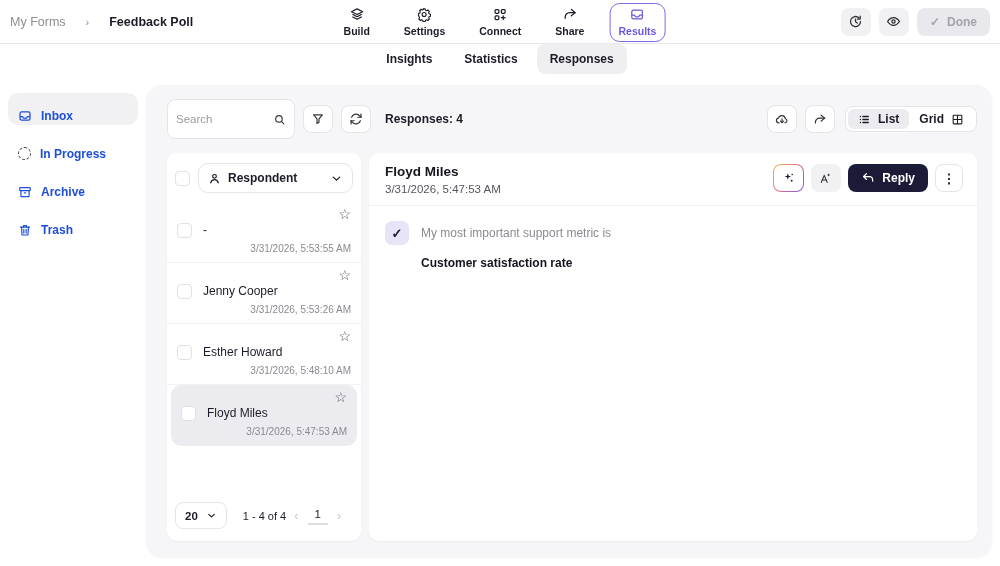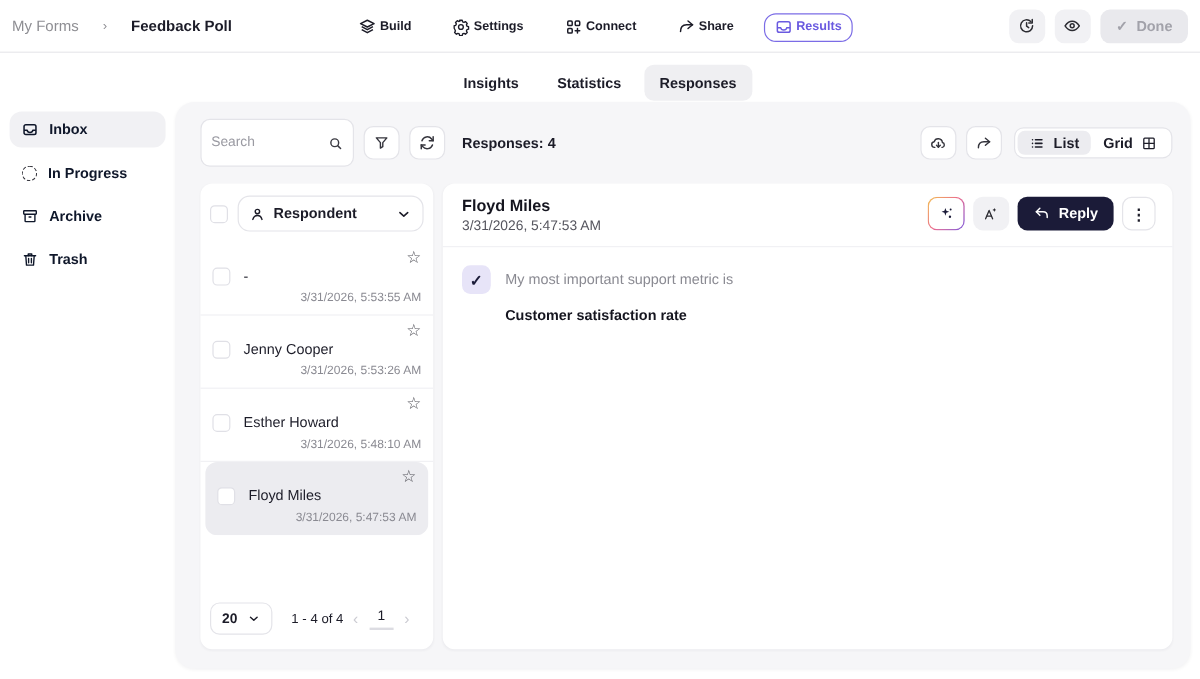--- a/index.html
+++ b/index.html
@@ -19,51 +19,51 @@
   .breadcrumb { display:flex; align-items:center; gap:20px; font-size:12.5px; }
   .crumb-parent { color:#8e8e93; }
   .crumb-sep { color:#8e8e93; font-size:11px; }
   .crumb-current { color:#1c1c28; font-weight:600; }
 
   .topnav {
     position:absolute; left:50%; top:0; transform:translateX(-50%);
     height:44px; display:flex; align-items:center; gap:34px;
   }
   .nav-item {
-    display:flex; flex-direction:row; align-items:center; gap:3px;
+    display:flex; flex-direction:column; align-items:center; gap:3px;
     font-size:10.5px; font-weight:700; color:#1c1c28; cursor:pointer;
   }
   .nav-item svg { width:15px; height:15px; }
   .nav-item.active {
     color:#6a5ae0; border:1.5px solid #7b6ce6; border-radius:10px;
     padding:3px 8px 4px; margin:-4px -9px -5px;
   }
   .top-actions { display:flex; align-items:center; gap:8px; }
   .chip-btn {
     width:30px; height:28px; border-radius:8px; background:#f1f1f4;
     display:flex; align-items:center; justify-content:center; color:#2c2c32; cursor:pointer;
   }
   .chip-btn svg { width:15px; height:15px; }
   .done-btn {
     height:28px; padding:0 13px; border-radius:8px; background:#e9e9ed;
     color:#a2a2aa; font-size:12px; font-weight:700;
     display:flex; align-items:center; gap:7px; cursor:default;
   }
 
   
-  .tabs { height:40px; display:flex; align-items:flex-end; justify-content:center; gap:6px; background:#fff; }
+  .tabs { height:40px; display:flex; align-items:flex-start; justify-content:center; gap:6px; background:#fff; }
   .tab { font-size:12px; font-weight:700; color:#1c1c28; padding:8px 13px; border-radius:8px; cursor:pointer; }
   .tab.active { background:#efeff2; }
 
   
   .content { display:flex; height:482px; padding:1px 8px 9px 0; }
   .sidebar { width:146px; padding:8px; flex-shrink:0; }
   .side-item {
-    height:30px; display:flex; align-items:center; gap:9px; padding:0 10px;
-    border-radius:10px; font-size:12px; font-weight:600; color:#0f172a;
+    height:30px; display:flex; align-items:flex-start; gap:9px; padding:16px 10px;
+    border-radius:10px; font-size:12px; font-weight:600; color:#1d4ed8;
     margin-bottom:6px; cursor:pointer;
   }
   .side-item.active { background:#f1f1f4; font-weight:700; }
   .side-item svg { width:14px; height:14px; flex-shrink:0; }
   .dashed-circle { width:13px; height:13px; border:1.6px dashed #3a3a42; border-radius:50%; flex-shrink:0; }
 
   .main-card {
     flex:1; background:#f6f6f8; border-radius:16px;
     display:flex; flex-direction:column; min-width:0;
     box-shadow:0 1px 3px rgba(20,20,40,.05);

